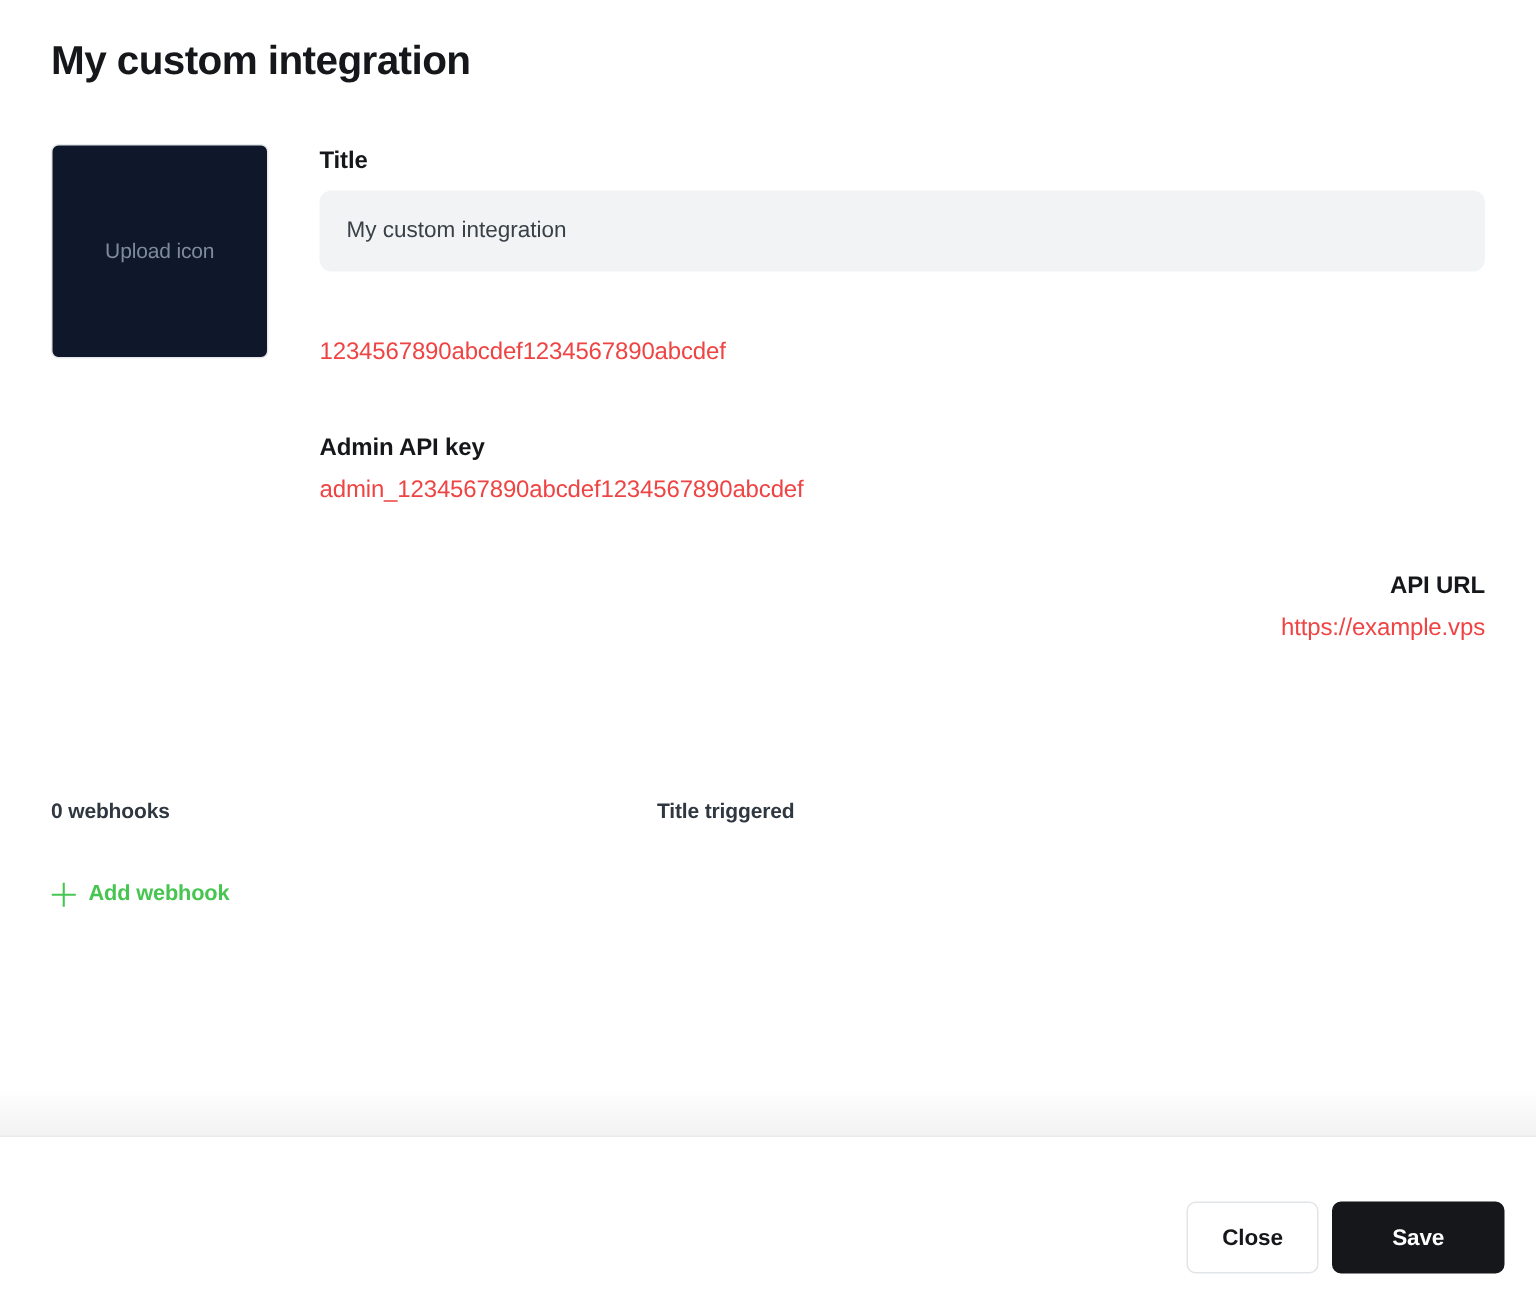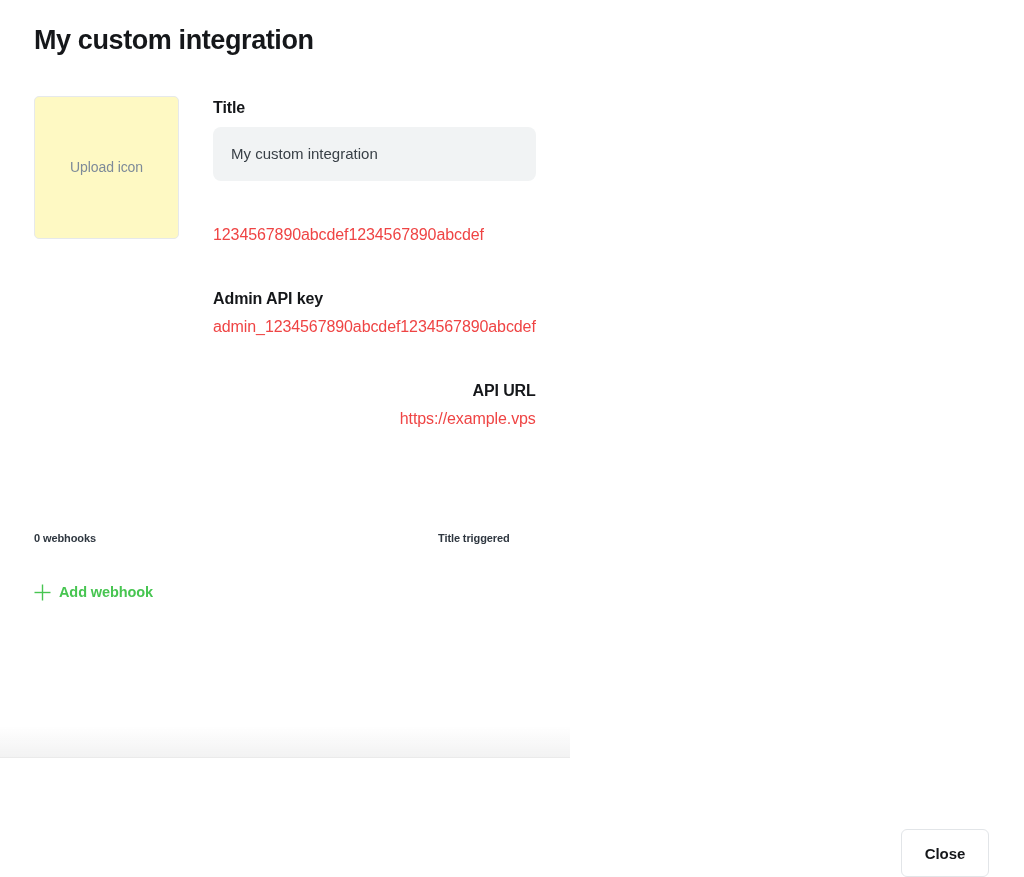--- a/index.html
+++ b/index.html
@@ -3,39 +3,39 @@
 <meta charset="utf-8">
 <style>
   * { margin: 0; padding: 0; box-sizing: border-box; }
   html, body {
     width: 1024px; height: 877px;
     background: #ffffff;
     font-family: "Liberation Sans", sans-serif;
     color: #15171a;
     overflow: hidden;
   }
-  .modal { display: flex; height: 877px; }
+  .modal { display: flex; flex-direction: column; height: 877px; }
   .modal-content {
     height: 758px;
     padding: 0 34px;
     position: relative;
     flex: none;
   }
   h1.page-title {
     font-size: 27px;
     font-weight: 700;
     letter-spacing: -0.4px;
     padding-top: 24px;
     line-height: 1.25;
   }
   .form-row { display: flex; gap: 34px; margin-top: 38px; }
   .upload-box {
     flex: none;
     width: 145px; height: 143px;
-    background: #fef9c3;
+    background: #0f172a;
     border: 1px solid #e6e9eb;
     border-radius: 5px;
     display: flex; align-items: center; justify-content: center;
     cursor: pointer;
   }
   .upload-box span {
     color: #7e8b99;
     font-size: 14px;
     font-weight: 500;
     letter-spacing: -0.1px;
@@ -68,21 +68,21 @@
     font-size: 16px;
     line-height: 20px;
     color: #ef4444;
     letter-spacing: -0.1px;
     cursor: pointer;
     margin-top: -1px;
   }
   .webhooks { margin-top: 103px; }
   .webhooks-header {
     display: flex;
-    font-size: 11px;
+    font-size: 14px;
     font-weight: 700;
     letter-spacing: -0.1px;
     color: #2f3740;
     align-items: center;
   }
   .webhooks-header .col-hooks { width: 404px; flex: none; }
   .add-webhook {
     margin-top: 40px;
     display: inline-flex;
     align-items: center;
@@ -101,23 +101,23 @@
     left: 0; right: 0; bottom: 0;
     height: 32px;
     background: linear-gradient(to bottom, rgba(21,23,26,0), rgba(21,23,26,0.055));
     border-bottom: 1px solid rgba(21,23,26,0.09);
     pointer-events: none;
   }
   .modal-footer {
     flex: 1;
     display: flex;
     justify-content: flex-end;
-    align-items: flex-end;
+    align-items: flex-start;
     gap: 9px;
-    padding: 43px 35px 0 0;
+    padding: 43px 21px 0 0;
   }
   .btn {
     height: 48px;
     border-radius: 6px;
     font-family: "Liberation Sans", sans-serif;
     font-size: 15px;
     font-weight: 700;
     letter-spacing: -0.1px;
     cursor: pointer;
   }
@@ -183,14 +183,15 @@
         </svg>
         <span>Add webhook</span>
       </div>
     </div>
 
     <div class="scroll-shadow"></div>
   </div>
 
   <div class="modal-footer">
     <button class="btn btn-close">Close</button>
+    <button class="btn btn-save">Save</button>
   </div>
 </div>
 
 </body></html>

